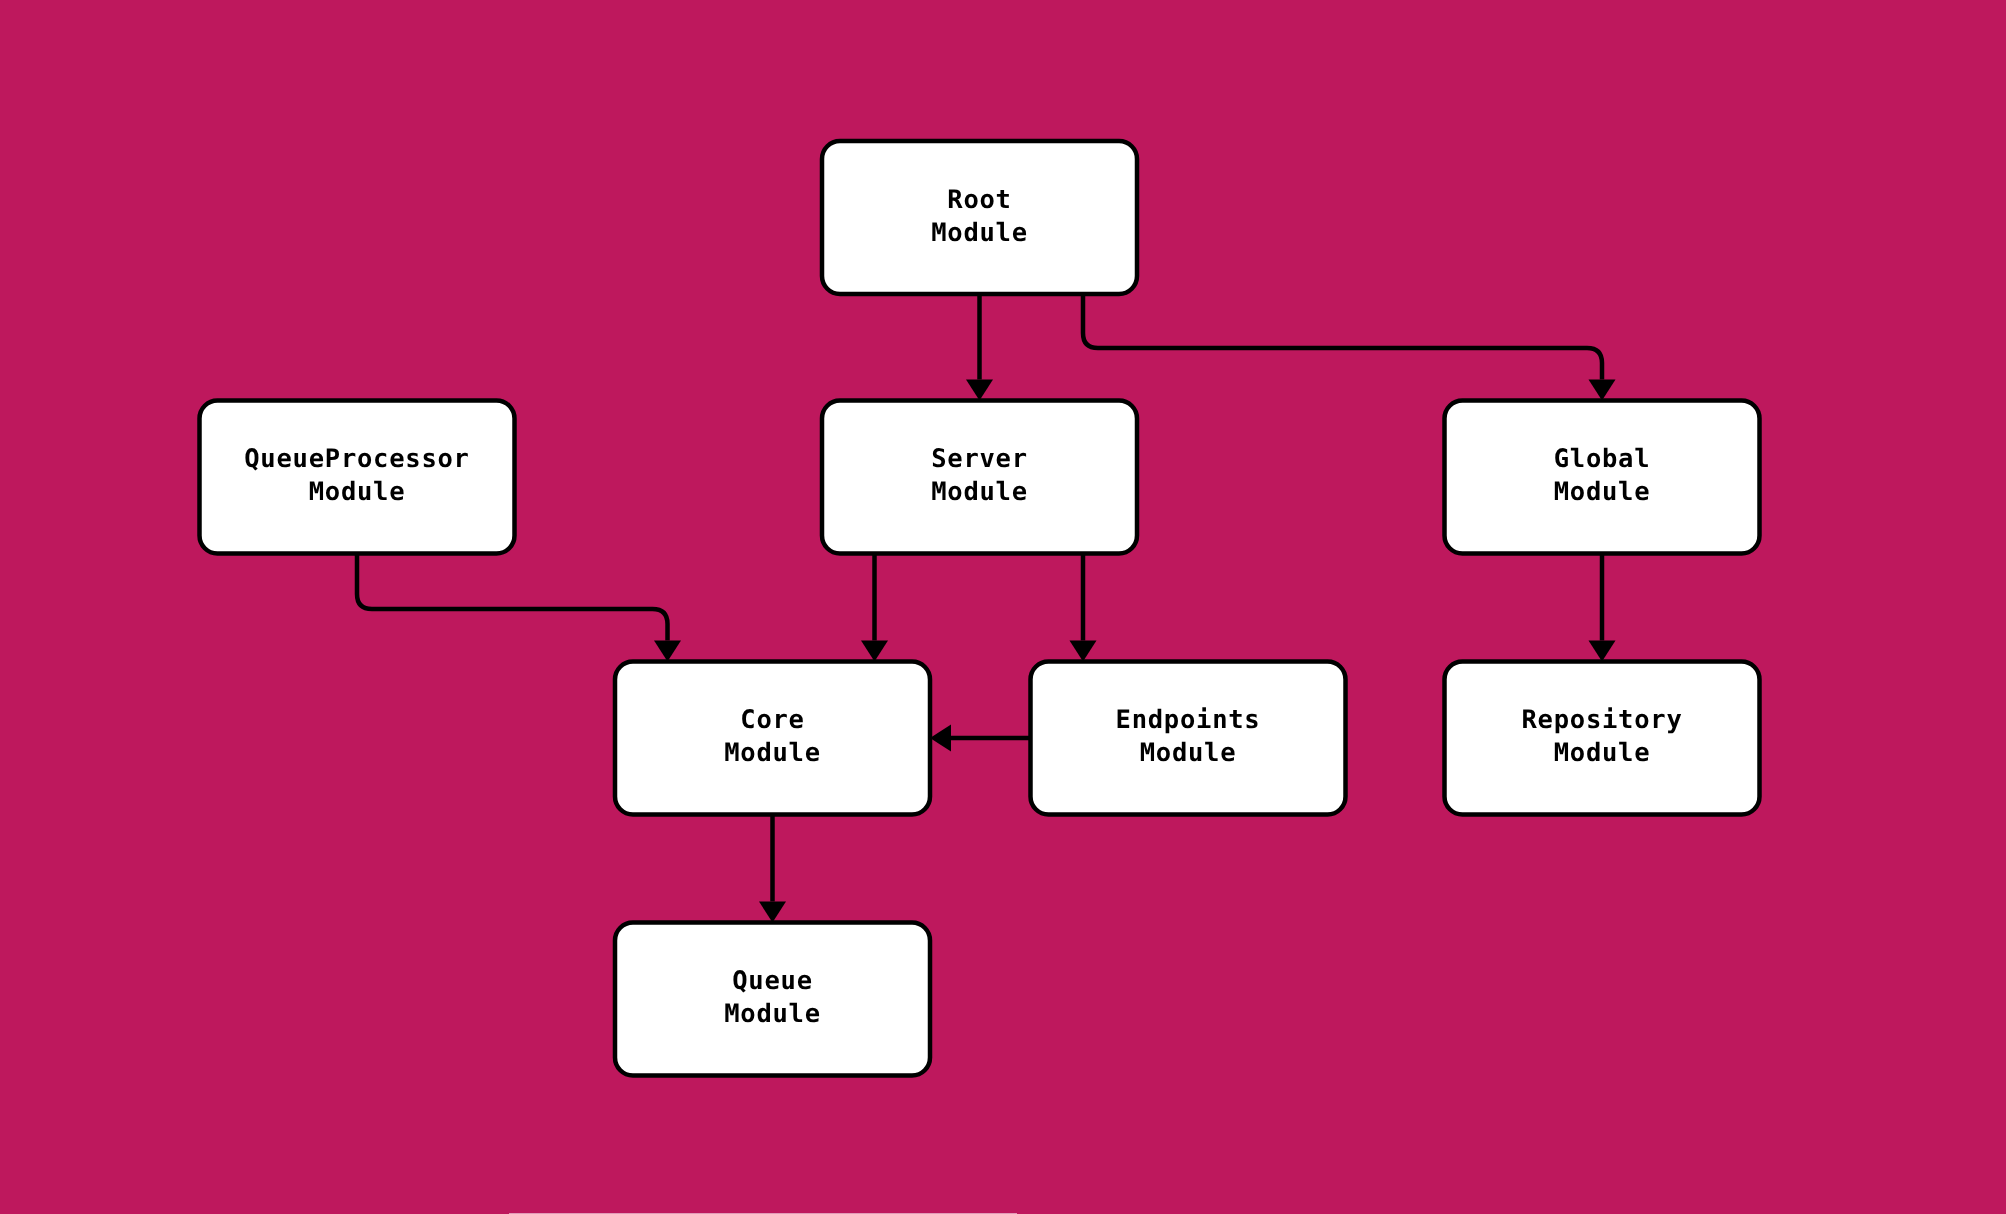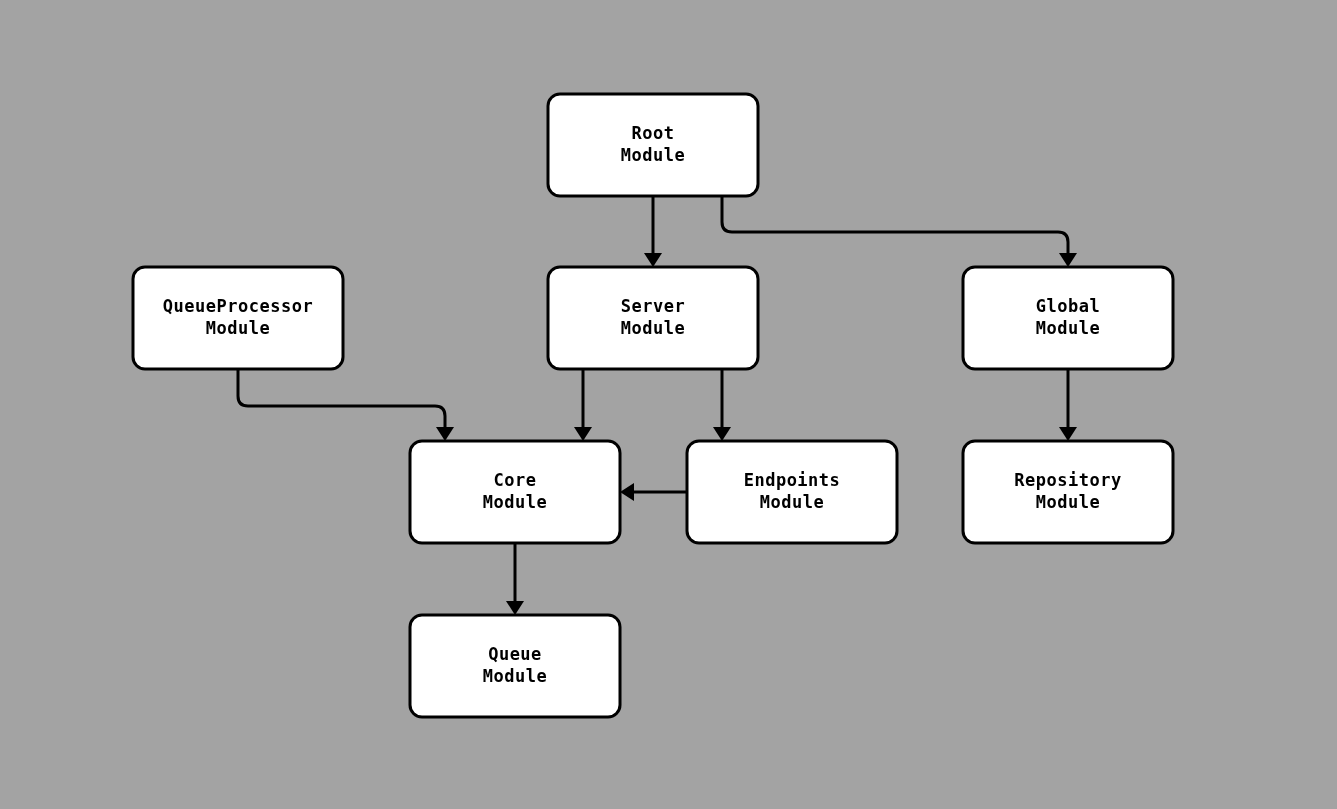--- a/index.html
+++ b/index.html
@@ -11,21 +11,21 @@
   body {
     width: 1337px;
     height: 809px;
     overflow: hidden;
     font-family: "DejaVu Sans Mono", "Liberation Mono", monospace;
   }
   #diagram-root {
     position: relative;
     width: 1337px;
     height: 809px;
-    background: #a3a3a3;
+    background: #be185d;
   }
   svg#diagram-canvas {
     position: absolute;
     top: 0;
     left: 0;
     width: 1337px;
     height: 809px;
     display: block;
   }
   .node-box {

